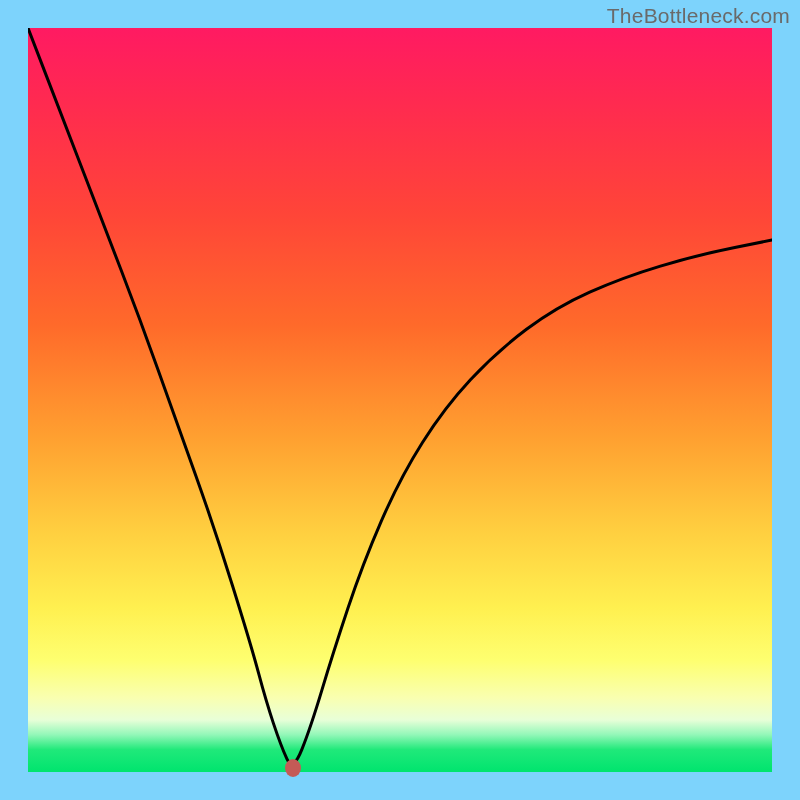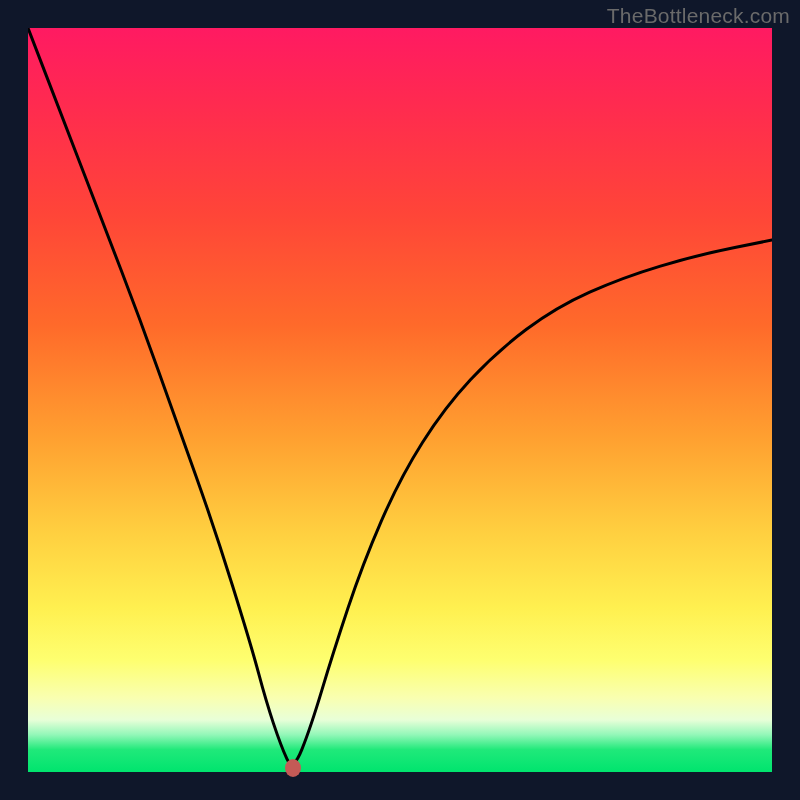--- a/index.html
+++ b/index.html
@@ -8,21 +8,21 @@
     width: 800px;
     height: 800px;
     overflow: hidden;
     background: #000;
     font-family: Arial, Helvetica, sans-serif;
   }
   .outer {
     position: relative;
     width: 800px;
     height: 800px;
-    background: #0f172a;
+    background: #7dd3fc;
   }
   .plot {
     position: absolute;
     left: 28px;
     top: 28px;
     width: 744px;
     height: 744px;
     
     background: linear-gradient(
       to bottom,

